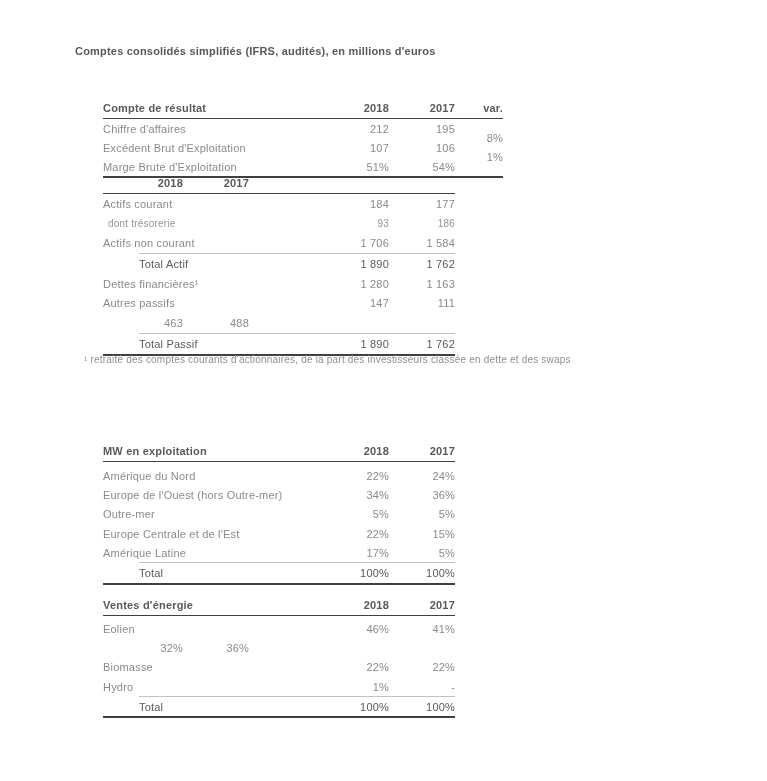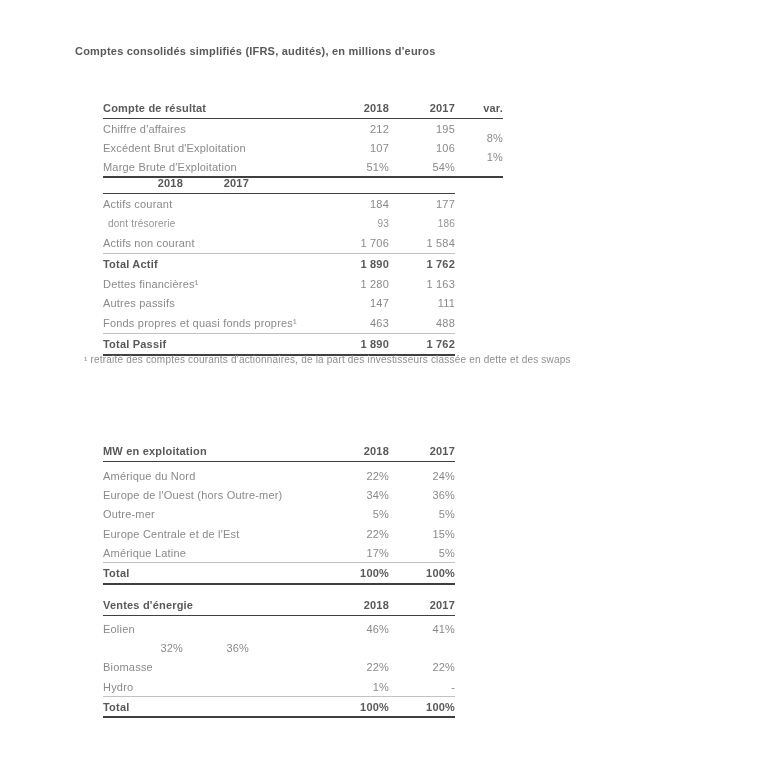--- a/index.html
+++ b/index.html
@@ -24,21 +24,21 @@
   .tbody{border-bottom:2px solid #3f3f3f;}
   .t3 .tbody{padding-top:4px;}
   .t4 .tbody{padding-top:3px;}
   .row{display:flex;align-items:center;height:19px;}
   .t2 .row{height:19.7px;}
   .t3 .row,.t4 .row{height:19.3px;}
   .cell-label{flex:1;text-align:left;white-space:nowrap;}
   .c2018{width:80px;text-align:right;white-space:nowrap;}
   .c2017{width:66px;text-align:right;white-space:nowrap;}
   .cvar{width:48px;text-align:right;white-space:nowrap;margin-top:19px;}
-  .bold{font-weight:700;color:#595959;}
+  .bold{font-weight:400;color:#595959;margin-left:36px;}
   .rule-above{border-top:1px solid #c2c2c2;}
   .small-row{font-size:10px;color:#949494;}
   .small-row .cell-label{padding-left:5px;}
   .footnote{
     position:absolute;left:84px;top:353px;line-height:13px;
     font-size:10px;color:#8f8f8f;letter-spacing:0.2px;white-space:nowrap;
   }
 </style>
 </head>
 <body>
@@ -104,21 +104,20 @@
       <span class="cell-label">Dettes financières¹</span>
       <span class="c2018">1 280</span>
       <span class="c2017">1 163</span>
     </div>
     <div class="row">
       <span class="cell-label">Autres passifs</span>
       <span class="c2018">147</span>
       <span class="c2017">111</span>
     </div>
     <div class="row">
-      <span class="cell-label">Fonds propres et quasi fonds propres¹</span>
       <span class="c2018">463</span>
       <span class="c2017">488</span>
     </div>
     <div class="row bold rule-above">
       <span class="cell-label">Total Passif</span>
       <span class="c2018">1 890</span>
       <span class="c2017">1 762</span>
     </div>
   </div>
 </div>

